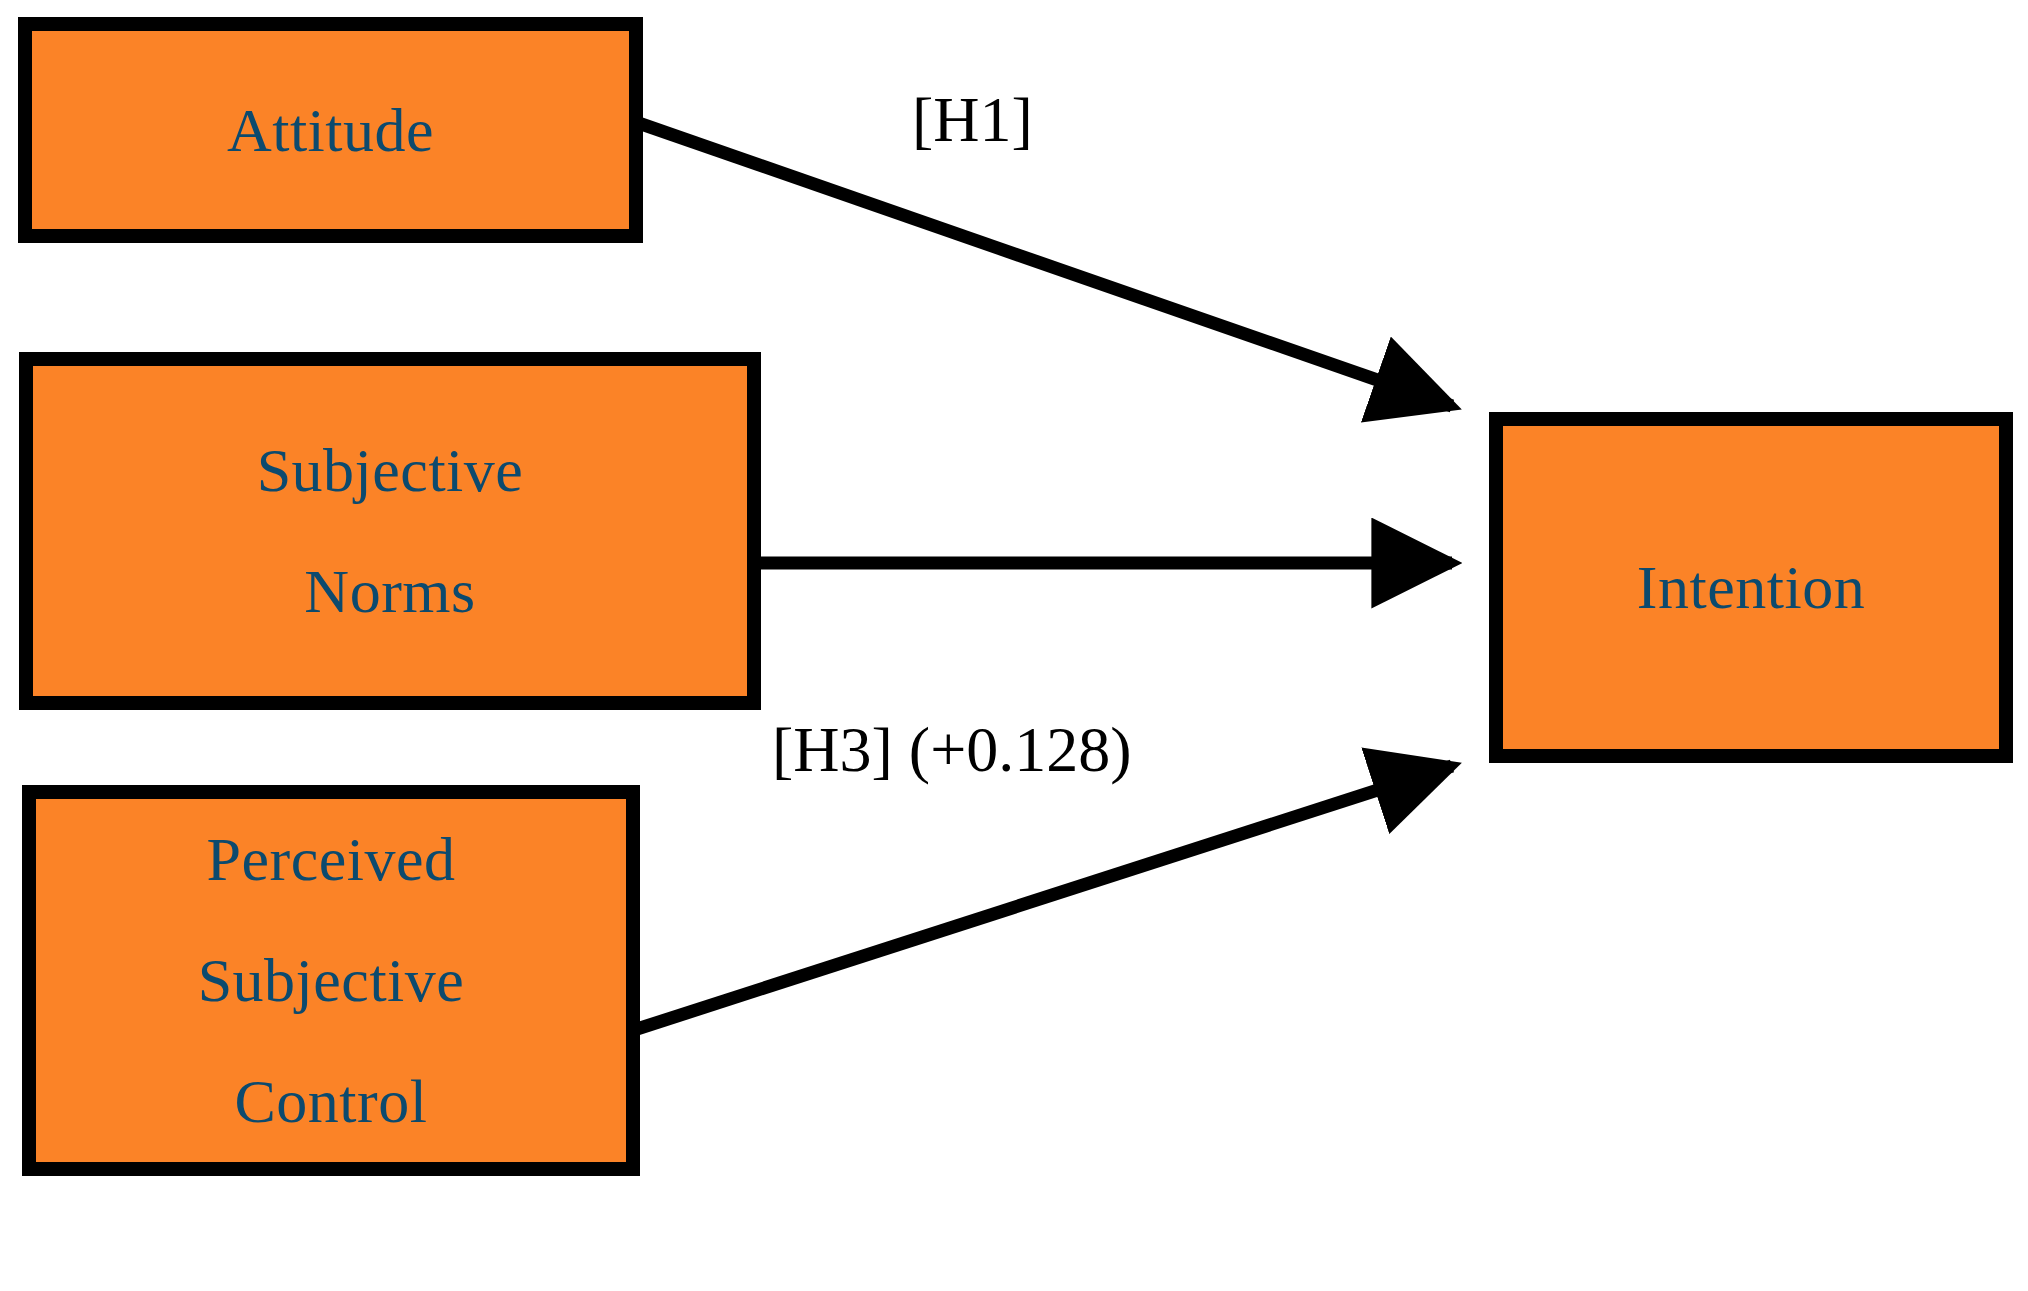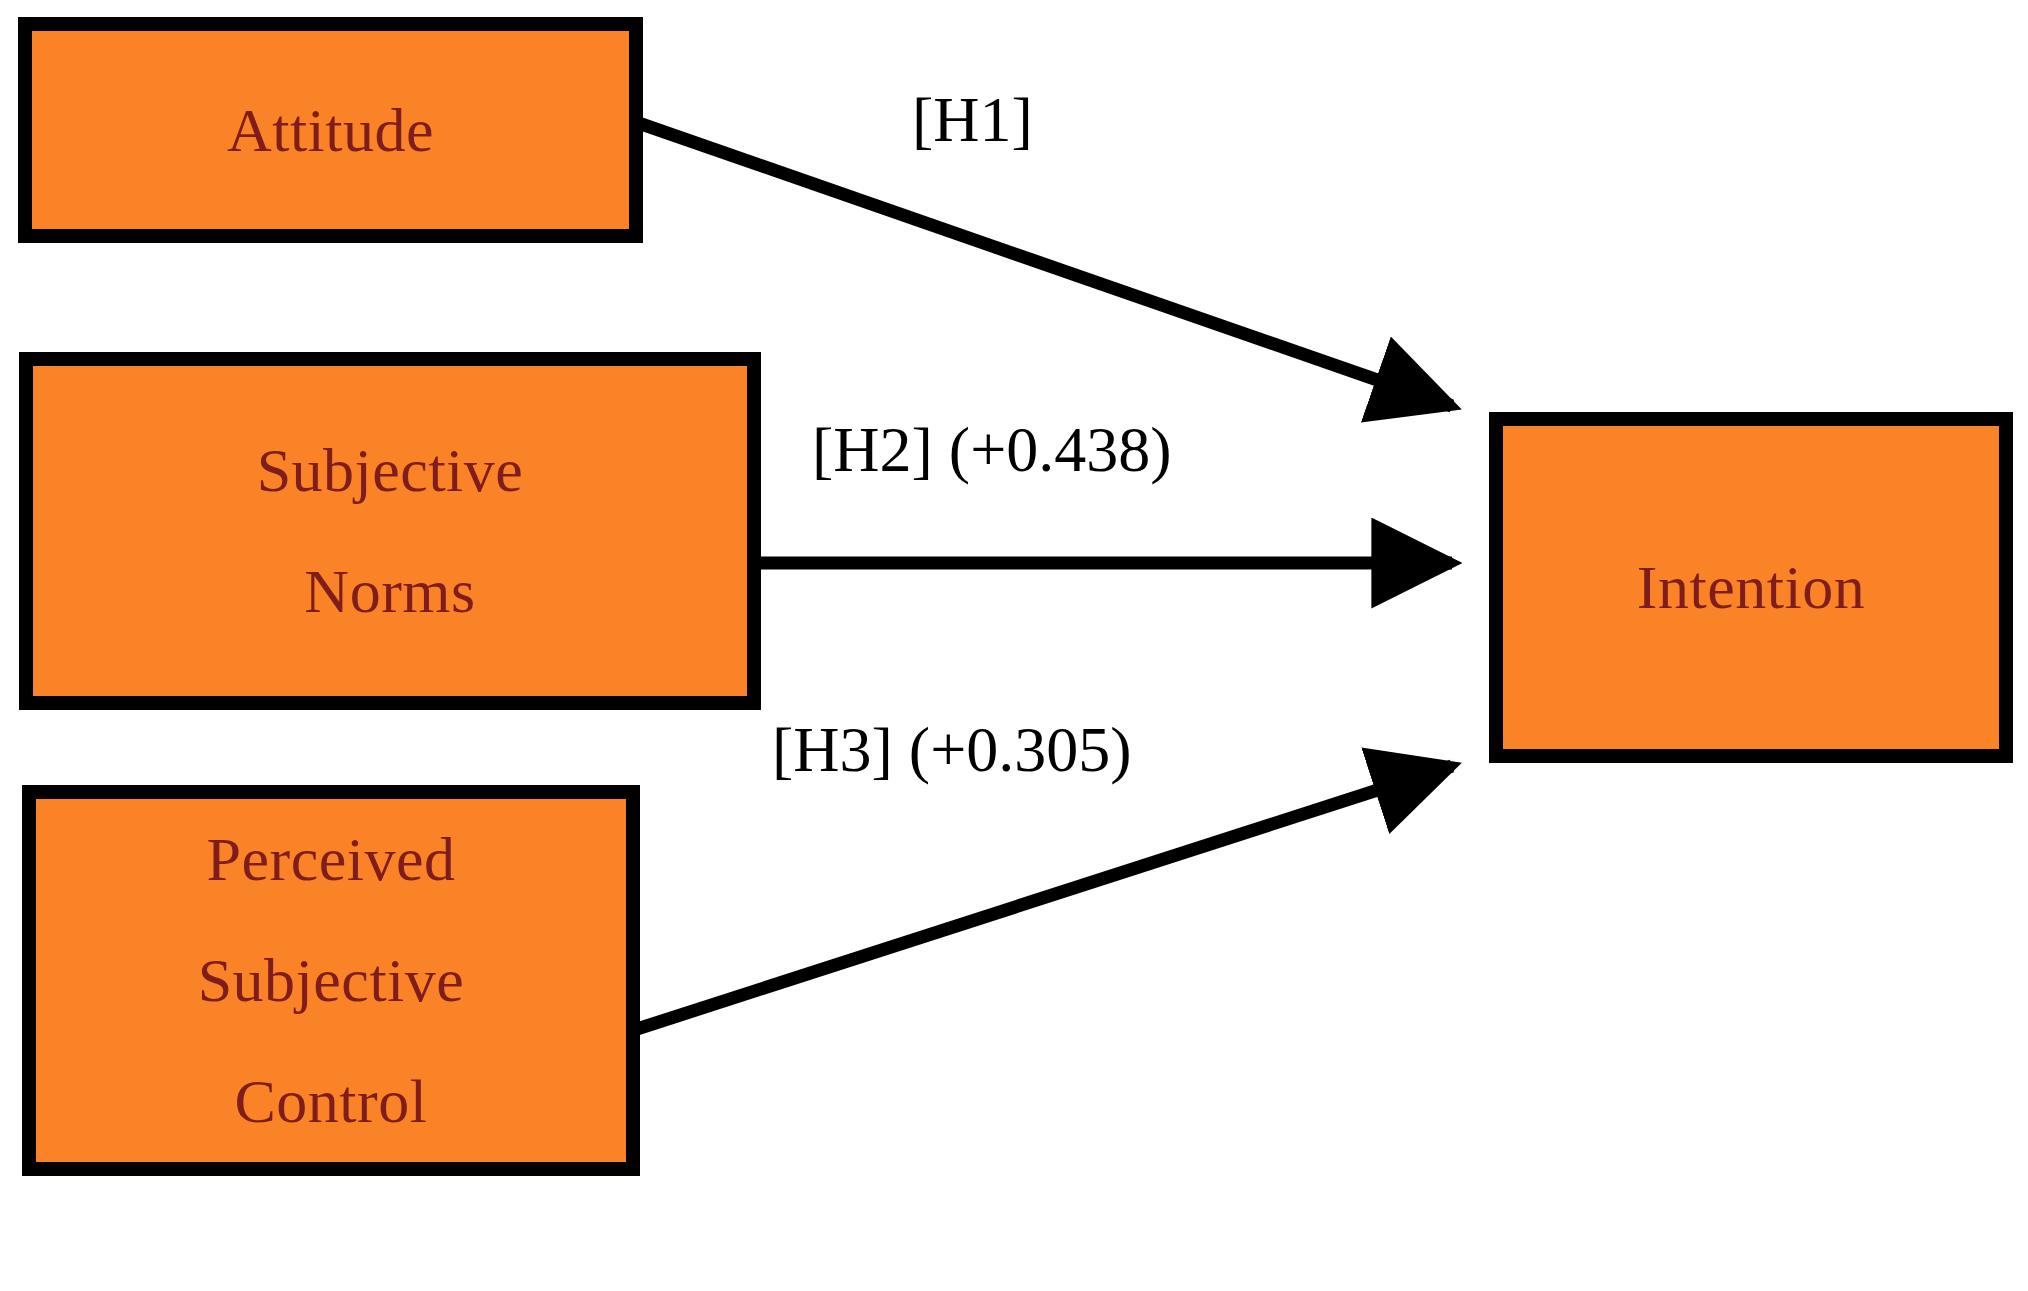--- a/index.html
+++ b/index.html
@@ -31,21 +31,21 @@
     background: #fb8327;
     border: 14px solid #000000;
     display: flex;
     flex-direction: column;
     align-items: center;
     justify-content: center;
     z-index: 3;
   }
   .node-line {
     display: block;
-    color: #7f1d1d;
+    color: #0c4a6e;
     font-size: 62px;
     line-height: 1.42;
     letter-spacing: 0.5px;
     white-space: nowrap;
     text-align: center;
   }
   
   #box-attitude   { left: 18px;  top: 17px;   width: 625px; height: 226px; }
   #box-subjective { left: 19px;  top: 352px;  width: 742px; height: 358px; }
   #box-pbc        { left: 22px;  top: 785px;  width: 618px; height: 391px; }
@@ -98,16 +98,15 @@
     <span class="node-line">Perceived</span>
     <span class="node-line">Subjective</span>
     <span class="node-line">Control</span>
   </div>
 
   <div class="node-box" id="box-intention">
     <span class="node-line">Intention</span>
   </div>
 
   <div class="edge-label" id="label-h1">[H1]</div>
-  <div class="edge-label" id="label-h2">[H2] (+0.438)</div>
-  <div class="edge-label" id="label-h3">[H3] (+0.305)</div>
+  <div class="edge-label" id="label-h3">[H3] (+0.128)</div>
 
 </div>
 
 </body></html>

